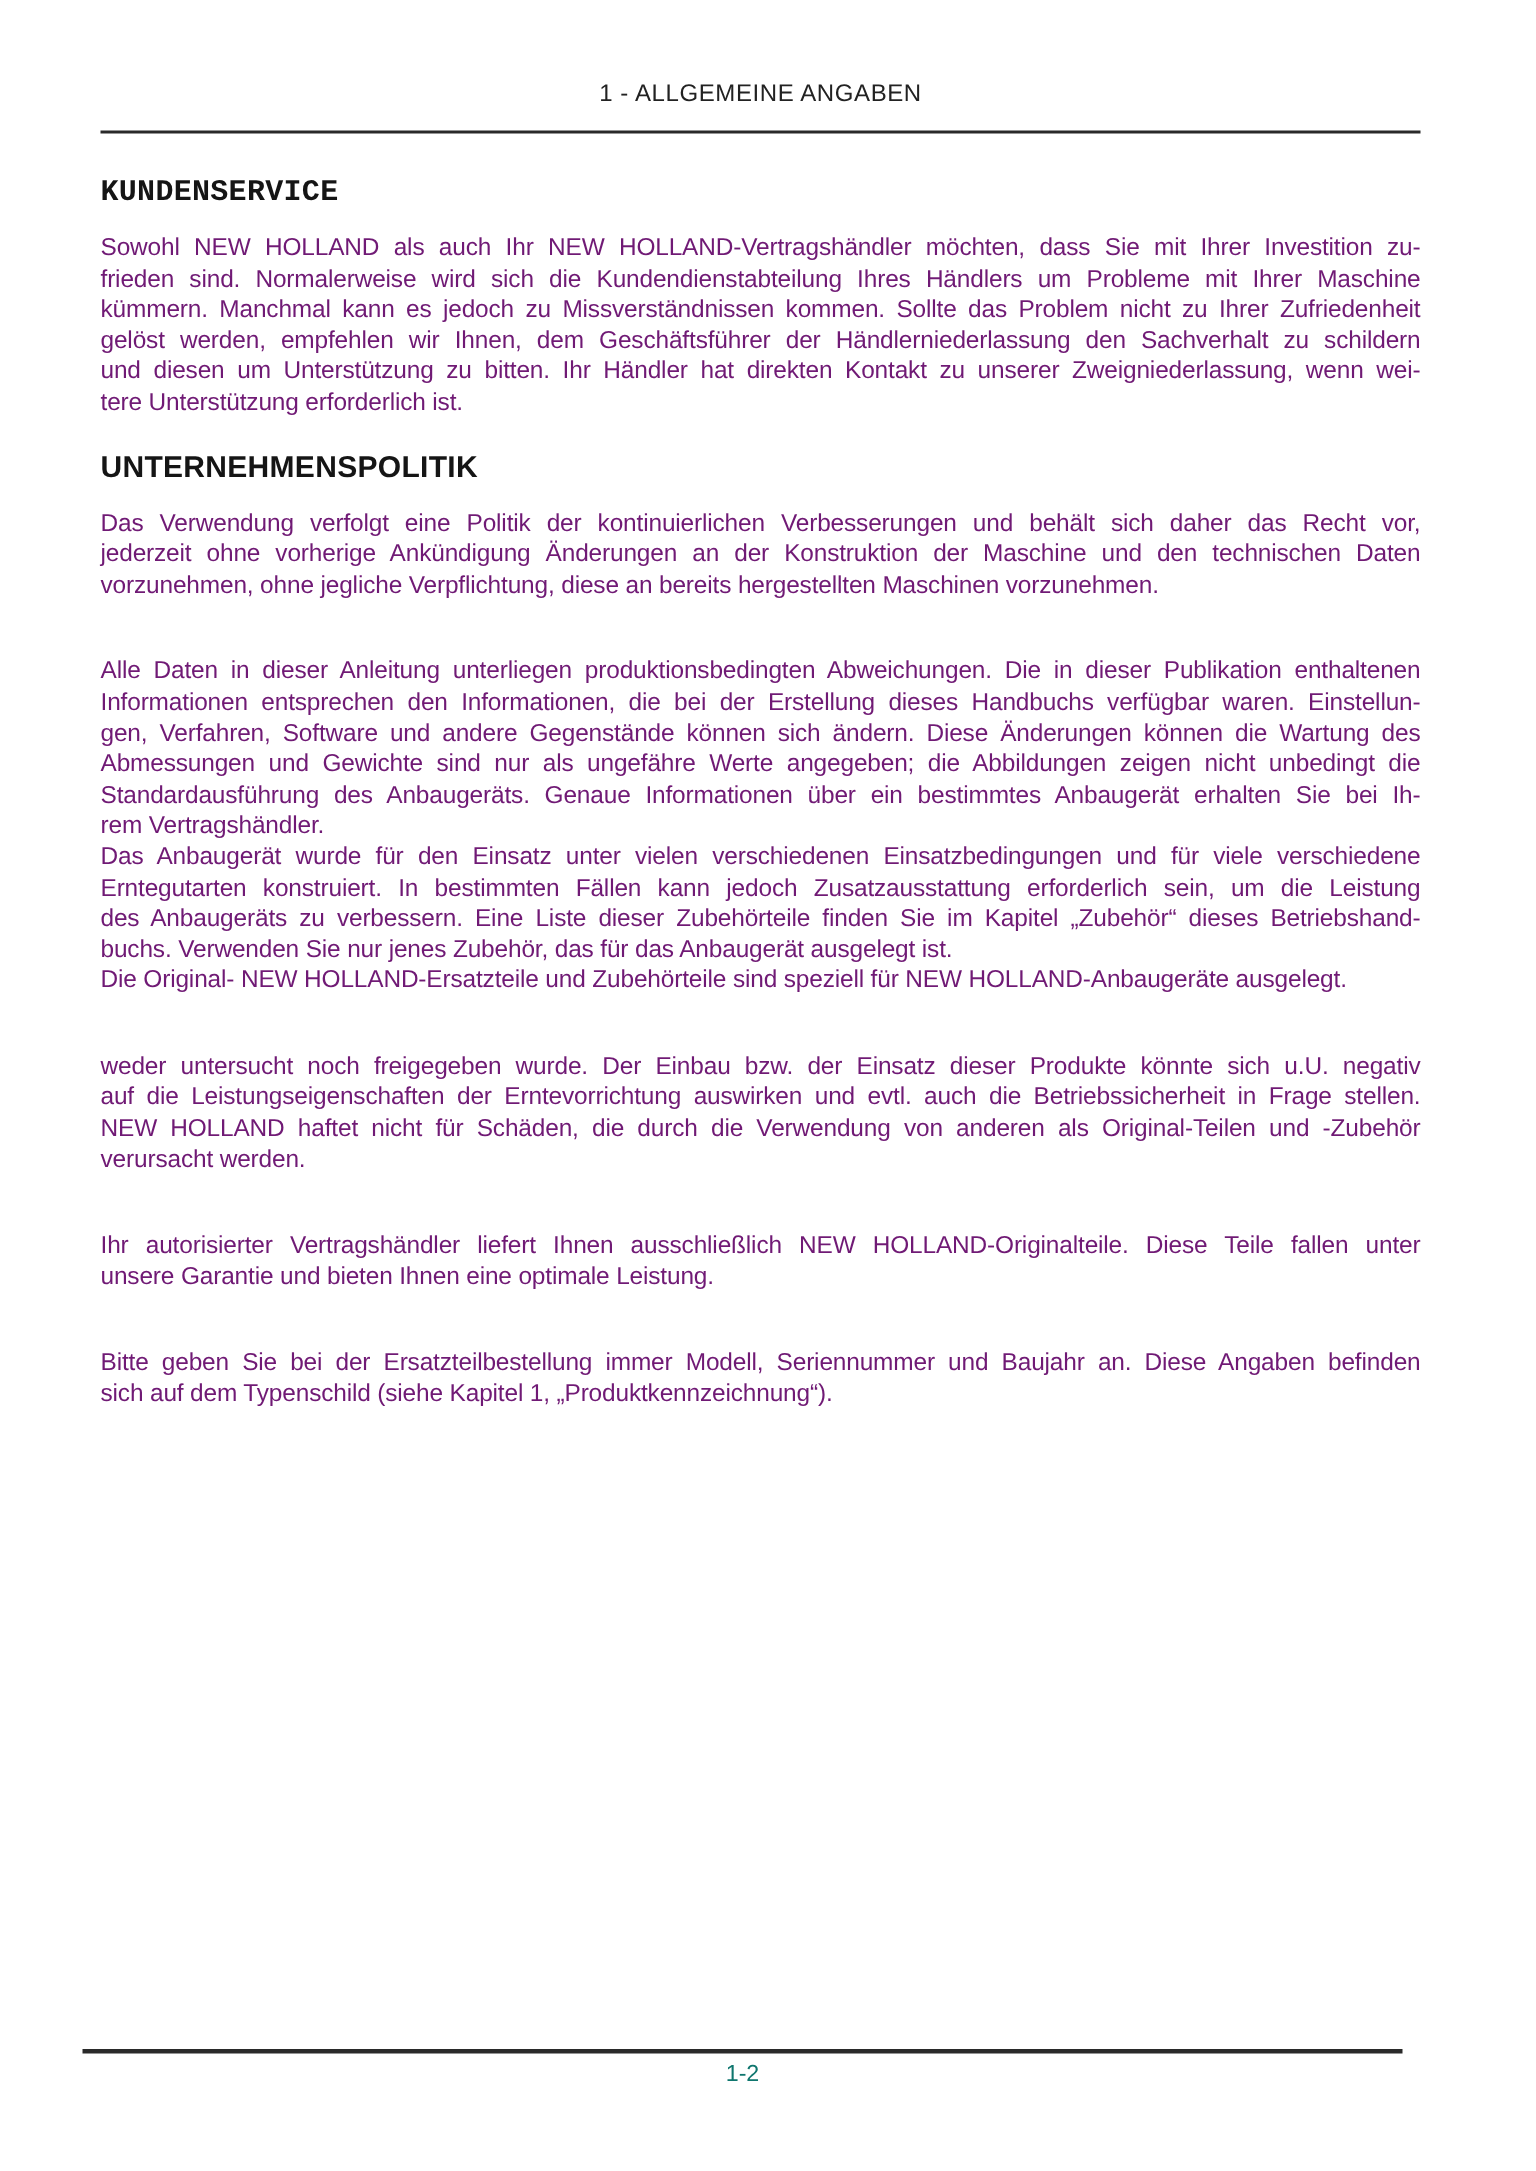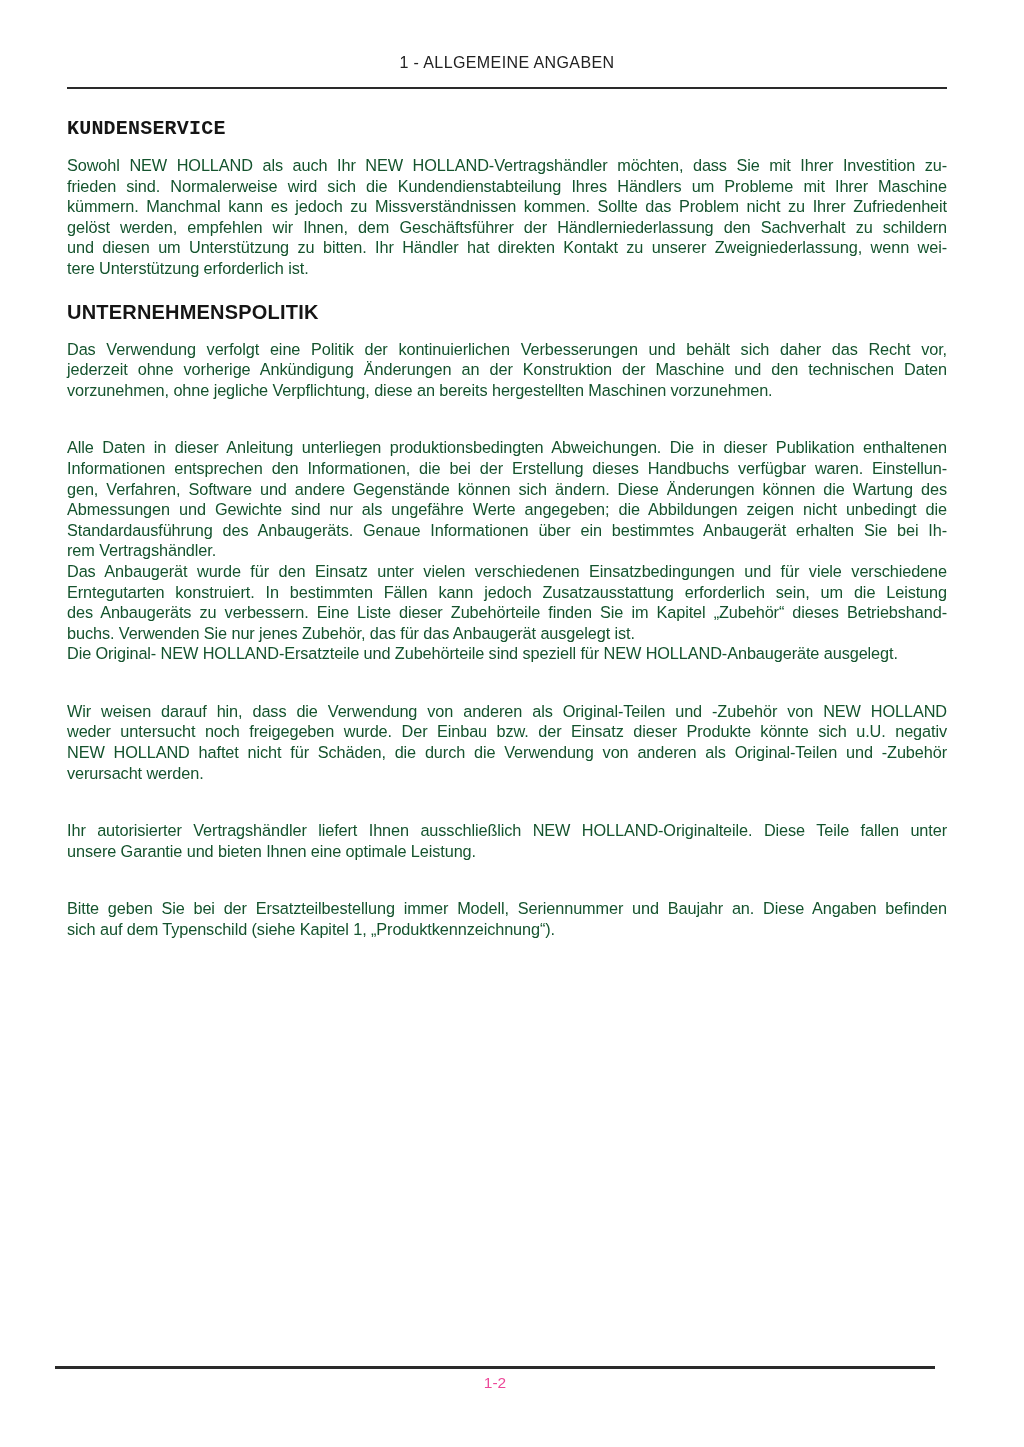--- a/index.html
+++ b/index.html
@@ -46,41 +46,41 @@
   }
   .para { margin: 0; }
   .para.gap { margin-top: 37px; }
   .line {
     font-size: 16.3px;
     line-height: 20.6px;
     letter-spacing: -0.1px;
     text-align: justify;
     text-align-last: justify;
     white-space: normal;
-    color: #14532d;
+    color: #701a75;
   }
   .line.last {
     text-align-last: left;
   }
   .footer {
     position: absolute;
     left: 55px;
     top: 1366px;
     width: 880px;
   }
   .footer-rule {
     height: 3px;
     background: #2a2a2a;
   }
   .page-number {
     text-align: center;
     font-size: 15.5px;
     line-height: 18px;
     margin-top: 5px;
-    color: #ec4899;
+    color: #0f766e;
   }
 </style>
 </head>
 <body>
 
 <div class="content">
 
   <div class="running-header">1 - ALLGEMEINE ANGABEN</div>
   <div class="header-rule"></div>
 
@@ -115,22 +115,22 @@
     <div class="line">Das Anbaugerät wurde für den Einsatz unter vielen verschiedenen Einsatzbedingungen und für viele verschiedene</div>
     <div class="line">Erntegutarten konstruiert. In bestimmten Fällen kann jedoch Zusatzausstattung erforderlich sein, um die Leistung</div>
     <div class="line">des Anbaugeräts zu verbessern. Eine Liste dieser Zubehörteile finden Sie im Kapitel „Zubehör“ dieses Betriebshand-</div>
     <div class="line last">buchs. Verwenden Sie nur jenes Zubehör, das für das Anbaugerät ausgelegt ist.</div>
   </div>
 
   <div class="para">
     <div class="line last">Die Original- NEW HOLLAND-Ersatzteile und Zubehörteile sind speziell für NEW HOLLAND-Anbaugeräte ausgelegt.</div>
   </div>
   <div class="para gap">
-    <div class="line">Wir weisen darauf hin, dass die Verwendung von anderen als Original-Teilen und -Zubehör von NEW HOLLAND</div>
     <div class="line">weder untersucht noch freigegeben wurde. Der Einbau bzw. der Einsatz dieser Produkte könnte sich u.U. negativ</div>
+    <div class="line">auf die Leistungseigenschaften der Erntevorrichtung auswirken und evtl. auch die Betriebssicherheit in Frage stellen.</div>
     <div class="line">NEW HOLLAND haftet nicht für Schäden, die durch die Verwendung von anderen als Original-Teilen und -Zubehör</div>
     <div class="line last">verursacht werden.</div>
   </div>
   <div class="para gap">
     <div class="line">Ihr autorisierter Vertragshändler liefert Ihnen ausschließlich NEW HOLLAND-Originalteile. Diese Teile fallen unter</div>
     <div class="line last">unsere Garantie und bieten Ihnen eine optimale Leistung.</div>
   </div>
   <div class="para gap">
     <div class="line">Bitte geben Sie bei der Ersatzteilbestellung immer Modell, Seriennummer und Baujahr an. Diese Angaben befinden</div>
     <div class="line last">sich auf dem Typenschild (siehe Kapitel 1, „Produktkennzeichnung“).</div>

